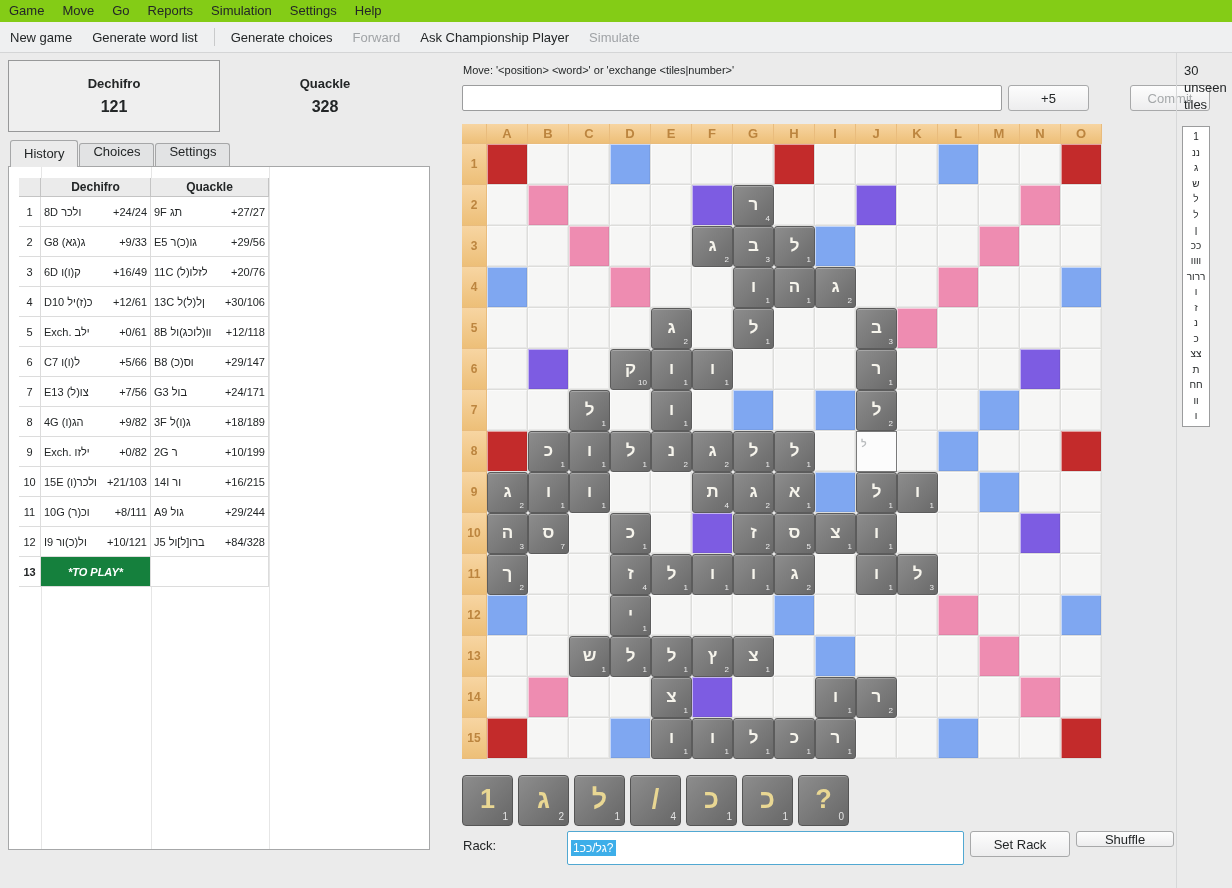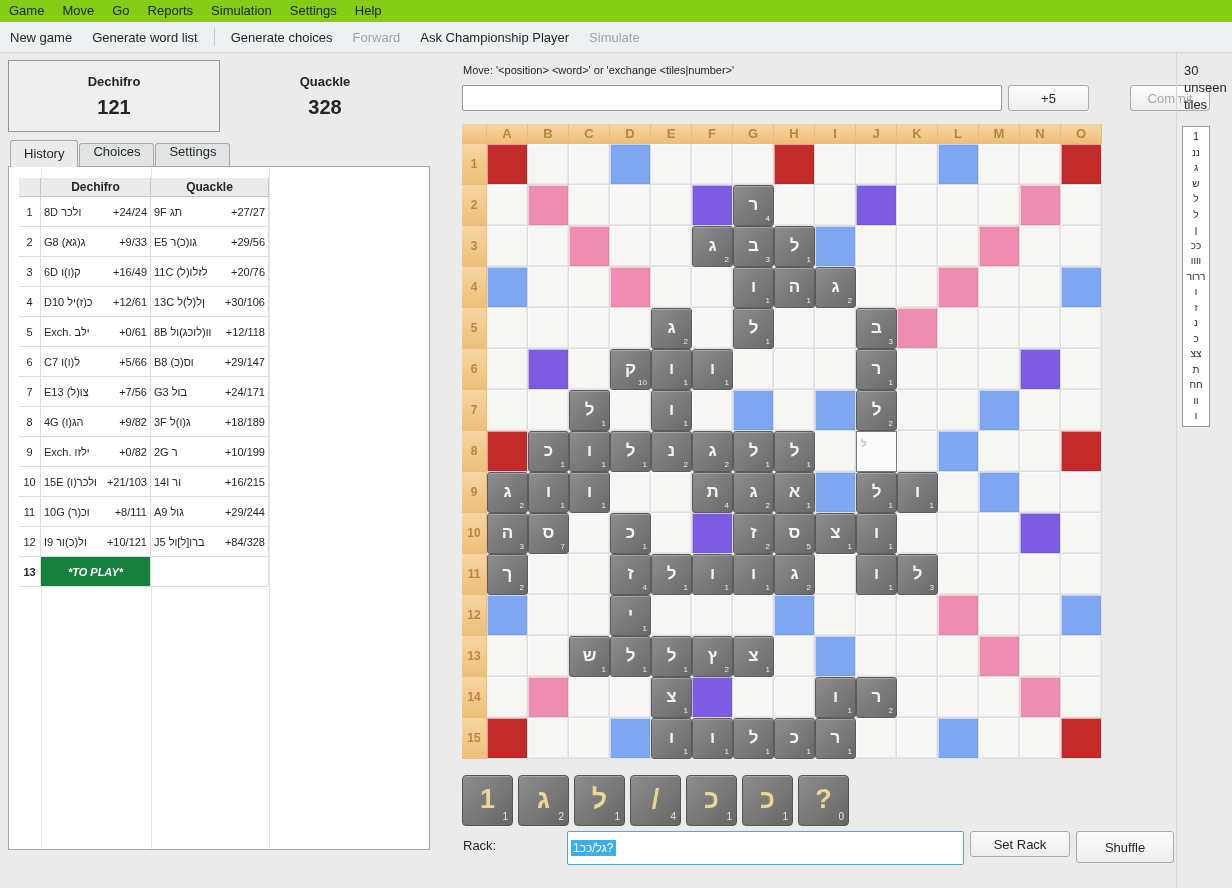--- a/index.html
+++ b/index.html
@@ -12,21 +12,21 @@
   #toolbar{position:absolute;left:0;top:22px;width:100%;height:31px;background:#eff0f1;border-bottom:1px solid #d4d5d6;display:flex;align-items:center;}
   .tb-btn{font-size:13px;padding:5px 10px;white-space:nowrap;}
   .tb-btn.disabled{color:#a0a3a6;}
   .tb-sep{width:1px;height:18px;background:#c9cacb;margin:0 6px;}
 
   
   #scoreboard{position:absolute;left:8px;top:60px;width:422px;height:72px;display:flex;}
   .scorebox{flex:1;display:flex;flex-direction:column;align-items:center;justify-content:center;gap:7px;}
   .scorebox.active{border:1px solid #979899;background:#efefef;}
   .pname{font-size:13px;font-weight:bold;}
-  .pscore{font-size:20px;font-weight:bold;}
+  .pscore{font-size:16px;font-weight:bold;}
 
   
   #tabbar{position:absolute;left:8px;top:140px;height:26px;display:flex;align-items:flex-end;padding-left:2px;}
   .tab{font-size:13px;padding:0 13px 0;border:1px solid #a6a7a8;border-bottom:none;border-radius:3px 3px 0 0;background:#e2e3e4;margin-right:1px;height:23px;}
   .tab.active{background:#ebebeb;height:27px;padding-top:5px;position:relative;z-index:3;margin-bottom:-1px;}
   #tabframe{position:absolute;left:8px;top:166px;width:422px;height:684px;border:1px solid #a6a7a8;background:#fff;}
   .vfull{position:absolute;top:0;bottom:0;width:1px;background:#e6e6e6;}
 
   
   #history{position:absolute;left:10px;top:11px;width:250px;z-index:2;}
@@ -66,21 +66,21 @@
 
   
   #rack-tiles{position:absolute;left:462px;top:775px;display:flex;gap:5px;}
   .rtile{width:51px;height:51px;background:linear-gradient(135deg,#8d8d8d,#666);border:1px solid #555;border-radius:4px;position:relative;box-shadow:inset 0 1px 0 rgba(255,255,255,.25);}
   .rl{position:absolute;left:0;right:0;top:50%;transform:translateY(-55%);text-align:center;font-size:27px;font-weight:bold;color:#e9d793;}
   .rv{position:absolute;right:4px;bottom:3px;font-size:10px;color:#e3e3e3;}
   #rack-label{position:absolute;left:463px;top:838px;font-size:13px;}
   #rack-input{position:absolute;left:567px;top:831px;width:397px;height:34px;background:#fff;border:1px solid #51a8d2;border-radius:2px;display:flex;align-items:center;padding:0 3px;}
   #rack-selection{background:#3daee9;color:#fff;font-size:12px;padding:1px 2px;}
   #set-rack{position:absolute;left:970px;top:831px;width:100px;height:26px;}
-  #shuffle{position:absolute;left:1076px;top:831px;width:98px;height:32px;}
+  #shuffle{position:absolute;left:1076px;top:831px;width:98px;height:16px;}
 
   
   #unseen-label{position:absolute;left:1184px;top:62px;width:46px;font-size:13px;line-height:17px;}
   #unseen-list{position:absolute;left:1182px;top:126px;width:28px;border:1px solid #9b9c9d;background:#fff;padding:2px 0;}
   .u-line{font-size:10px;line-height:15.5px;text-align:center;}
   #splitter{position:absolute;left:1176px;top:53px;bottom:0;width:1px;background:#d7d8d9;}
 </style>
 </head>
 <body>
 

